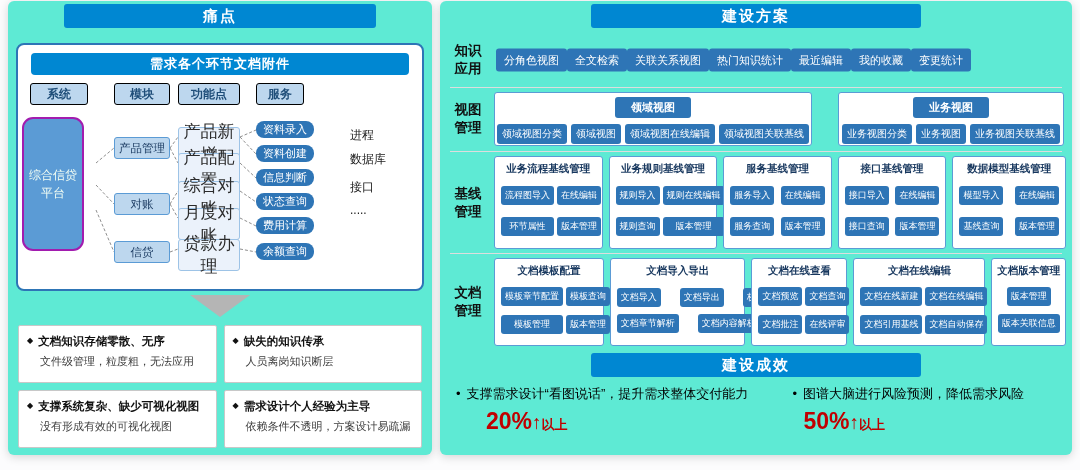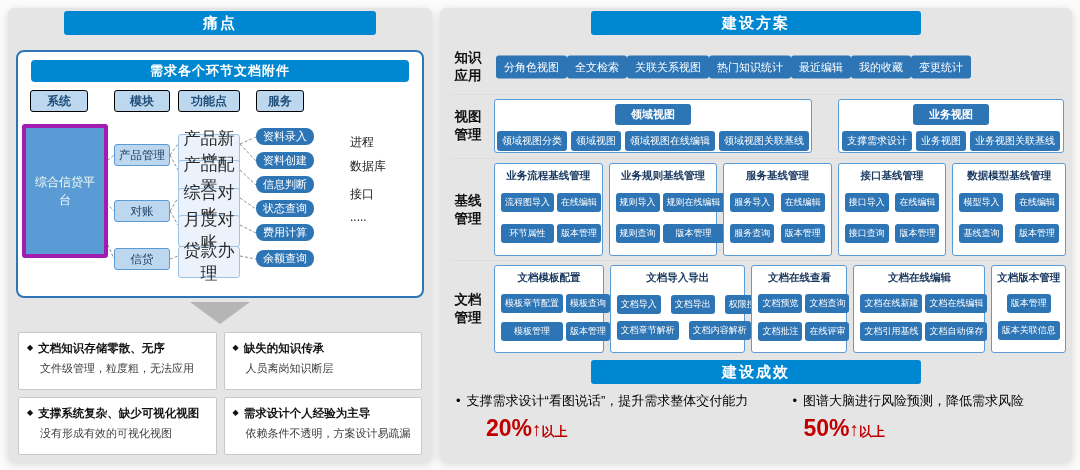--- a/index.html
+++ b/index.html
@@ -1,33 +1,33 @@
 <!DOCTYPE html>
 <html><head>
 <meta charset="utf-8">
 <style>
   *{margin:0;padding:0;box-sizing:border-box}
   html,body{width:1080px;height:470px;overflow:hidden}
   body{font-family:"Liberation Sans","DejaVu Sans",sans-serif;background:#fcfcfd;position:relative}
-  .card{position:absolute;top:8px;background:#e5e5e5;border-radius:6px;box-shadow:0 2px 10px rgba(0,0,0,.16)}
+  .card{position:absolute;top:1px;background:#5eead4;border-radius:6px;box-shadow:0 2px 10px rgba(0,0,0,.16)}
   #left-card{left:8px;width:424px;height:454px}
   #right-card{left:440px;width:632px;height:454px}
   .banner{position:absolute;left:50%;transform:translateX(-50%);top:3px;width:312px;height:24px;line-height:24px;background:#0087d2;color:#fff;font-weight:bold;font-size:15px;text-align:center;border-radius:3px;letter-spacing:2px}
   #right-card .banner{width:330px}
 
   
   #diagram-box{position:absolute;left:8px;top:42px;width:408px;height:248px;border:2px solid #2e75b6;border-radius:8px;background:#fff}
   #diagram-title{position:absolute;left:50%;transform:translateX(-50%);top:8px;width:378px;height:22px;line-height:22px;background:#0087d2;color:#fff;font-size:13px;font-weight:bold;text-align:center;border-radius:4px;letter-spacing:1px}
   #diagram-lines{position:absolute;left:0;top:0;width:408px;height:248px}
   .col-header{position:absolute;height:22px;line-height:20px;text-align:center;background:#bdd7ee;border:1px solid #000000;border-radius:3px;color:#1f4e79;font-weight:bold;font-size:12px}
   .node{position:absolute;display:flex;align-items:center;justify-content:center;text-align:center}
   .node.module{width:56px;height:22px;background:#bdd7ee;border:1px solid #5b9bd5;border-radius:3px;color:#17375e;font-size:11.5px}
   .node.func{width:62px;height:32px;background:#ebf2fb;border:1px solid #9dc3e6;border-radius:3px;color:#2b2b2b;font-size:17px}
   .node.svc{width:58px;height:17px;background:#2e75b6;border-radius:8px;color:#fff;font-size:11px}
-  #platform-node{position:absolute;left:4px;top:72px;width:86px;height:134px;background:#5b9bd5;border:4px solid #a21caf;border-radius:3px;color:#f4fff4;font-size:12px;display:flex;align-items:center;justify-content:center;text-align:center;padding:4px;line-height:1.5}
+  #platform-node{position:absolute;left:4px;top:72px;width:62px;height:134px;background:#5b9bd5;border:2px solid #a21caf;border-radius:11px;color:#f4fff4;font-size:12px;display:flex;align-items:center;justify-content:center;text-align:center;padding:4px;line-height:1.5}
   .side-item{position:absolute;left:332px;font-size:12px;color:#1a1a1a}
   #down-arrow{position:absolute;left:50%;transform:translateX(-50%);top:294px;width:0;height:0;border-left:30px solid transparent;border-right:30px solid transparent;border-top:22px solid #b5b5b5}
   #pain-grid{position:absolute;left:10px;top:324px;width:404px;display:grid;grid-template-columns:1fr 1fr;gap:7px}
   .pain-box{border:1px solid #c8c8c8;border-radius:2px;padding:8px;min-height:58px;background:#fff}
   .pain-title{font-size:11.5px;font-weight:bold;color:#111;line-height:1.3;display:flex;gap:5px}
   .pain-diamond{font-size:8px;margin-top:2px;flex:0 0 auto}
   .pain-desc{font-size:11px;color:#3c3c3c;margin-top:5px;padding-left:13px;line-height:1.3}
 
   
   .row{position:absolute;left:0;width:100%}
@@ -45,21 +45,21 @@
   #row-view .groups{right:8px;gap:26px}
   .group{border:1px solid #5b9bd5;border-radius:3px;background:#fff;display:flex;flex-direction:column;align-items:center;padding:4px 3px;min-width:0}
   .group-title-chip{font-size:11px;font-weight:bold;padding:3px 16px;margin-bottom:6px}
   .view-chips{display:flex;gap:4px;justify-content:center;width:100%;padding:0 4px}
   .view-chips .chip{font-size:10px;padding:3px 5px}
   .group-title{font-size:10.5px;font-weight:bold;color:#17375e;white-space:nowrap;margin:1px 0 2px}
   .group-title.wrap{white-space:normal;text-align:center;line-height:1.25}
   .grid22{flex:1;width:100%;display:grid;grid-template-columns:auto auto;justify-content:space-between;align-content:space-evenly;column-gap:3px;row-gap:3px;padding:0 3px}
   .grid22 .chip,.doc-row .chip,.chip-col .chip{font-size:9px;padding:3px 4px}
   .doc-rows{flex:1;width:100%;display:flex;flex-direction:column;justify-content:space-evenly;padding:0 3px}
-  .doc-row{display:flex;justify-content:space-between;gap:10px}
+  .doc-row{display:flex;justify-content:space-between;gap:19px}
   .chip-col{flex:1;width:100%;display:flex;flex-direction:column;justify-content:space-evenly;align-items:center}
   #banner-results{top:352px}
   #metrics{position:absolute;top:384px;left:16px;right:8px;display:flex;gap:16px}
   .metric-col1{flex:1.18}.metric-col2{flex:1}
   .metric-text{font-size:13px;color:#000;display:flex;gap:6px;line-height:1.35}
   .metric-bullet{flex:0 0 auto}
   .metric-line{margin-top:5px;color:#c00000;font-weight:bold}
   .metric-col1 .metric-line{margin-left:30px}
   .metric-col2 .metric-line{margin-left:11px}
   .metric-value{font-size:23px}
@@ -183,21 +183,21 @@
         <div class="view-chips">
           <button class="chip">领域视图分类</button>
           <button class="chip">领域视图</button>
           <button class="chip">领域视图在线编辑</button>
           <button class="chip">领域视图关联基线</button>
         </div>
       </div>
       <div class="group" style="flex:1">
         <button class="chip group-title-chip">业务视图</button>
         <div class="view-chips">
-          <button class="chip">支撑需求设计</button>
+          <button class="chip">业务视图分类</button>
           <button class="chip">业务视图</button>
           <button class="chip">业务视图关联基线</button>
         </div>
       </div>
     </div>
   </div>
   <div class="divider" id="div2"></div>
 
   <div class="row" id="row-baseline">
     <div class="row-label">基线管理</div>

